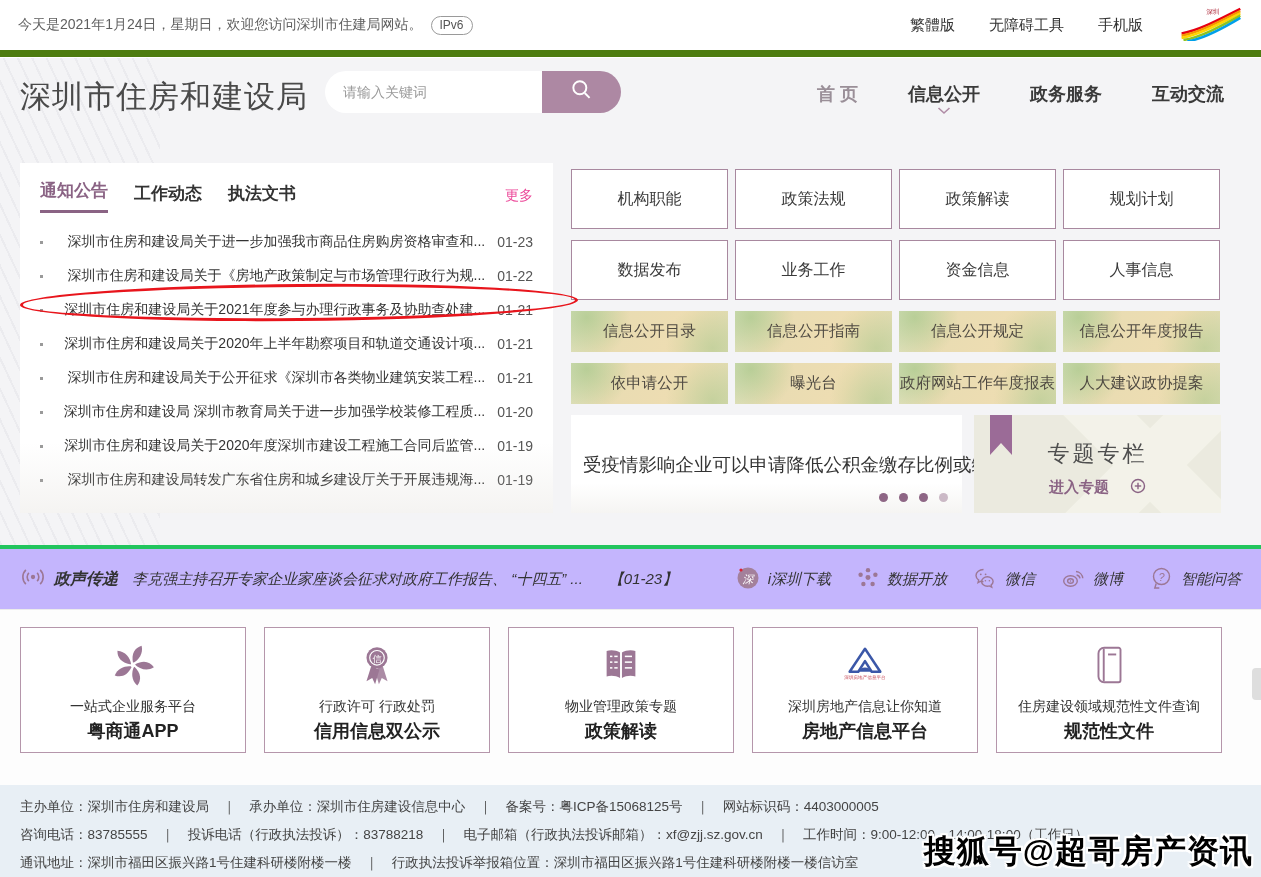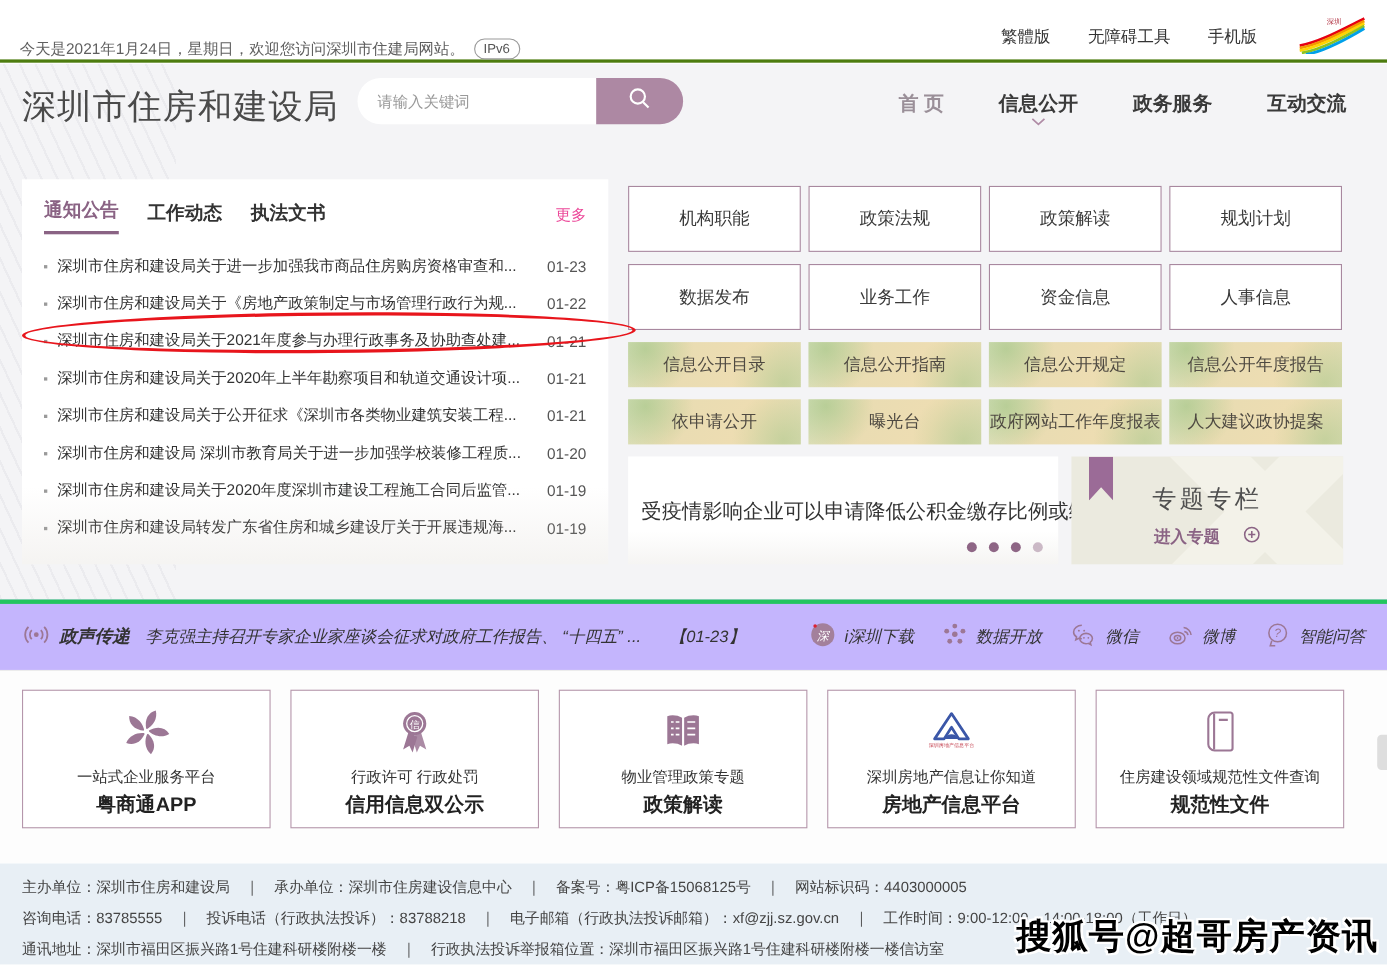--- a/index.html
+++ b/index.html
@@ -1,21 +1,21 @@
 <!DOCTYPE html>
 <html><head>
 <meta charset="utf-8">
 <style>
   * { margin:0; padding:0; box-sizing:border-box; }
   body { font-family:"Liberation Sans","DejaVu Sans",sans-serif; background:#fff; }
   .page { position:relative; width:1261px; height:877px; overflow:hidden; background:#fff; }
 
   
   .topbar { position:absolute; top:0; left:0; width:100%; height:57px; background:#fff;
-    border-bottom:3px solid #4d7c0f; display:flex; align-items:flex-end; padding:0 18px; }
+    border-bottom:7px solid #4d7c0f; display:flex; align-items:center; padding:0 18px; }
   .welcome { font-size:14px; color:#5f5f5f; }
   .ipv6 { display:inline-block; margin-left:8px; border:1px solid #9a9a9a; border-radius:10px;
     padding:0 8px; font-size:12px; color:#555; line-height:17px; }
   .topbar-right { margin-left:auto; display:flex; align-items:center; gap:34px; }
   .top-link { font-size:15px; color:#333; cursor:pointer; }
 
   
   .band-mid { position:absolute; top:58px; left:0; width:100%; height:487px; background:#f4f4f6; }
   .deco-lines { position:absolute; left:0; top:0; width:160px; height:100%; pointer-events:none;
     background:repeating-linear-gradient(65deg, rgba(130,130,150,.08) 0 2px, transparent 2px 13px); }
@@ -36,21 +36,21 @@
     padding:16px 20px; }
   .news-panel::after { content:""; position:absolute; left:0; bottom:0; width:100%; height:70px;
     background:linear-gradient(to top, rgba(198,192,182,.18), transparent); pointer-events:none; }
   .tabs { display:flex; align-items:flex-end; gap:26px; }
   .tab { font-size:17px; font-weight:bold; color:#333; padding-bottom:8px; cursor:pointer; }
   .tab.active { color:#8a6384; border-bottom:3px solid #8a6384; }
   .more { margin-left:auto; font-size:14px; color:#ec4899; padding-bottom:8px; cursor:pointer; }
   .list { margin-top:12px; }
   .nrow { display:flex; align-items:center; height:34px; font-size:14px; color:#333; cursor:pointer; }
   .nrow .b { width:3px; height:3px; background:#9a9a9a; margin-right:9px; flex:none; }
-  .nrow .t { flex:1; white-space:nowrap; overflow:hidden; }
+  .nrow .t { flex:1; white-space:nowrap; overflow:hidden;text-align:right; }
   .nrow .d { margin-left:12px; color:#555; flex:none; }
 
   
   .grid { position:absolute; left:571px; top:111px; width:650px; display:grid;
     grid-template-columns:157px 157px 157px 157px; grid-template-rows:60px 60px 41px 41px; gap:11px 7px; }
   .cell { display:flex; align-items:center; justify-content:center; cursor:pointer; }
   .cell.white { background:#fff; border:1px solid #a8889f; font-size:16px; color:#3a3a3a; }
   .cell.beige { font-size:15.5px; color:#4f4a42;
     background:
       radial-gradient(circle at 10% 15%, rgba(151,191,122,.55) 0, rgba(151,191,122,0) 30%),

